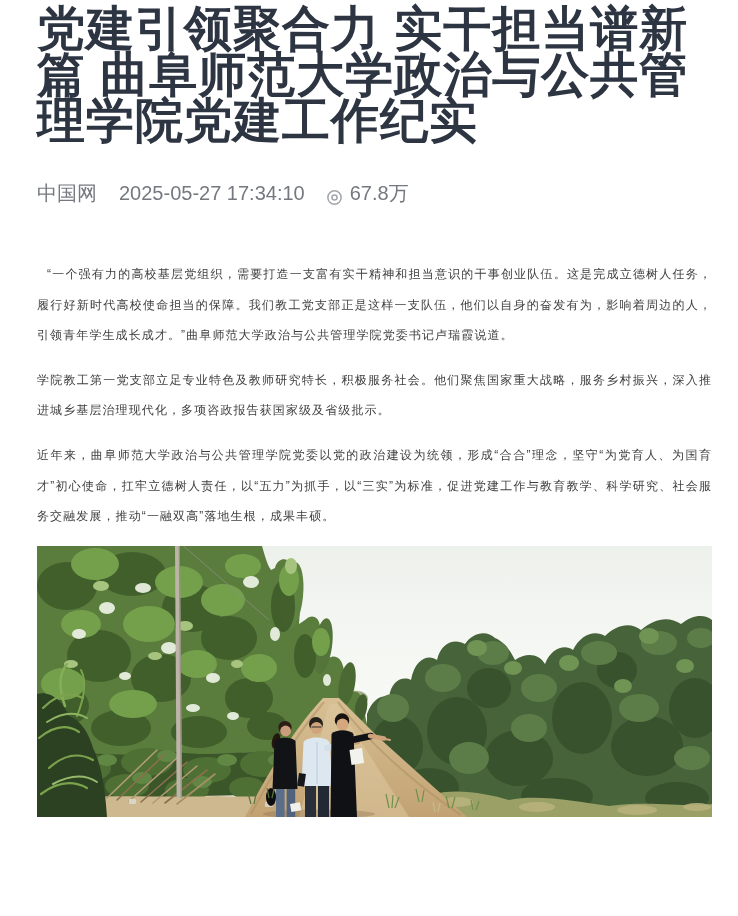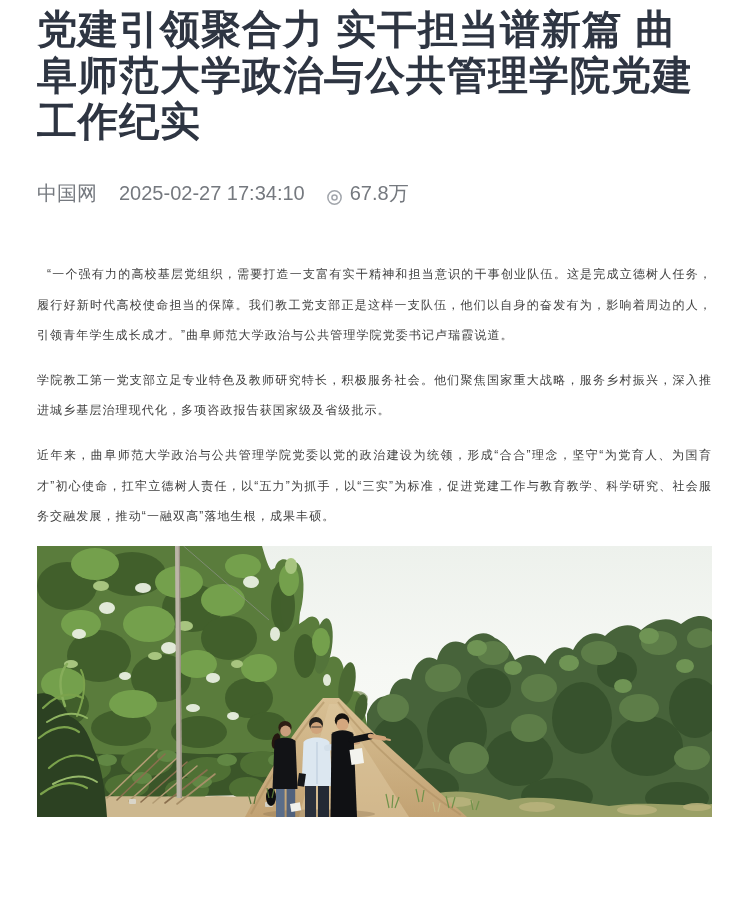--- a/index.html
+++ b/index.html
@@ -6,21 +6,21 @@
   html, body { margin: 0; padding: 0; }
   body {
     width: 738px; height: 916px; overflow: hidden;
     background: #ffffff;
     font-family: "Liberation Sans", "DejaVu Sans", sans-serif;
   }
   .page { padding: 6px 26px 0 37px; }
 
   .title {
     margin: 0;
-    font-size: 40px; line-height: 46px; font-weight: 700;
+    font-size: 48px; line-height: 46px; font-weight: 700;
     letter-spacing: 1px; color: #2e3542;
   }
 
   .meta {
     margin-top: 36px;
     display: flex; align-items: center;
     font-size: 20px; color: #75797f;
     white-space: nowrap;
   }
   .meta-date { margin-left: 22px; }
@@ -44,21 +44,21 @@
 </style>
 </head>
 <body>
 
 <div class="page">
 
   <h1 class="title">党建引领聚合力 实干担当谱新篇 曲阜师范大学政治与公共管理学院党建工作纪实</h1>
 
   <div class="meta">
     <span class="meta-source">中国网</span>
-    <span class="meta-date">2025-02-27 17:34:10</span>
+    <span class="meta-date">2025-05-27 17:34:10</span>
     <span class="meta-views">
       <svg class="eye" viewBox="0 0 20 20" aria-hidden="true">
         <circle cx="10" cy="10" r="7" fill="none" stroke="#a2a6ac" stroke-width="1.6"></circle>
         <circle cx="10" cy="10" r="2.7" fill="none" stroke="#a2a6ac" stroke-width="1.6"></circle>
       </svg>
       <span class="views-num">67.8万</span>
     </span>
   </div>
 
   <div class="body-text">

